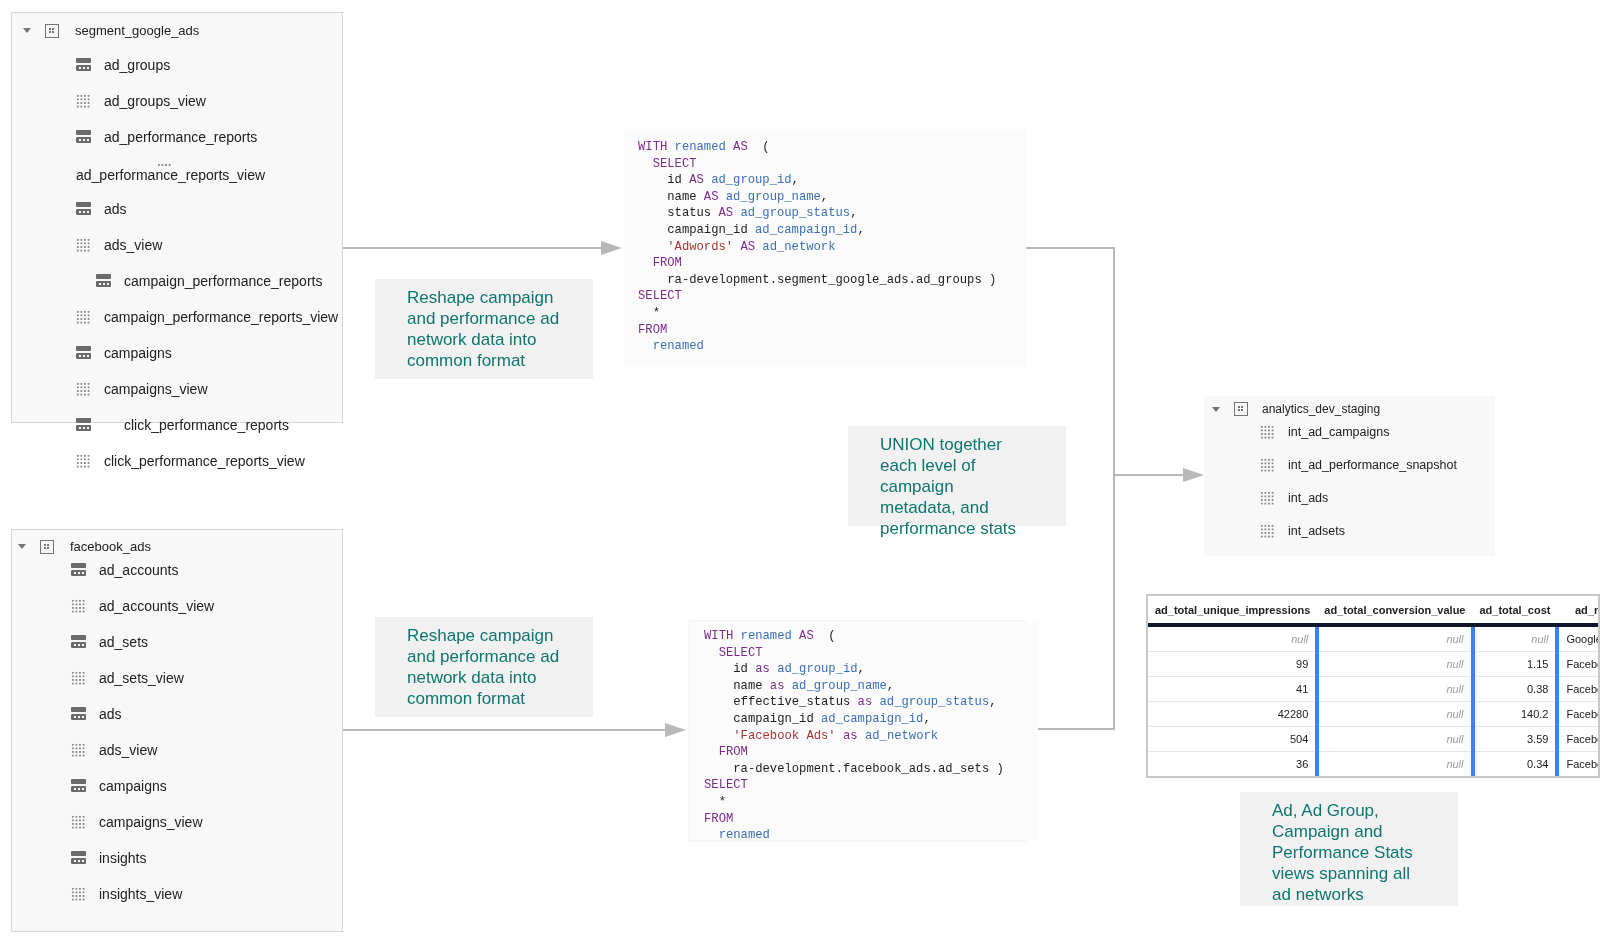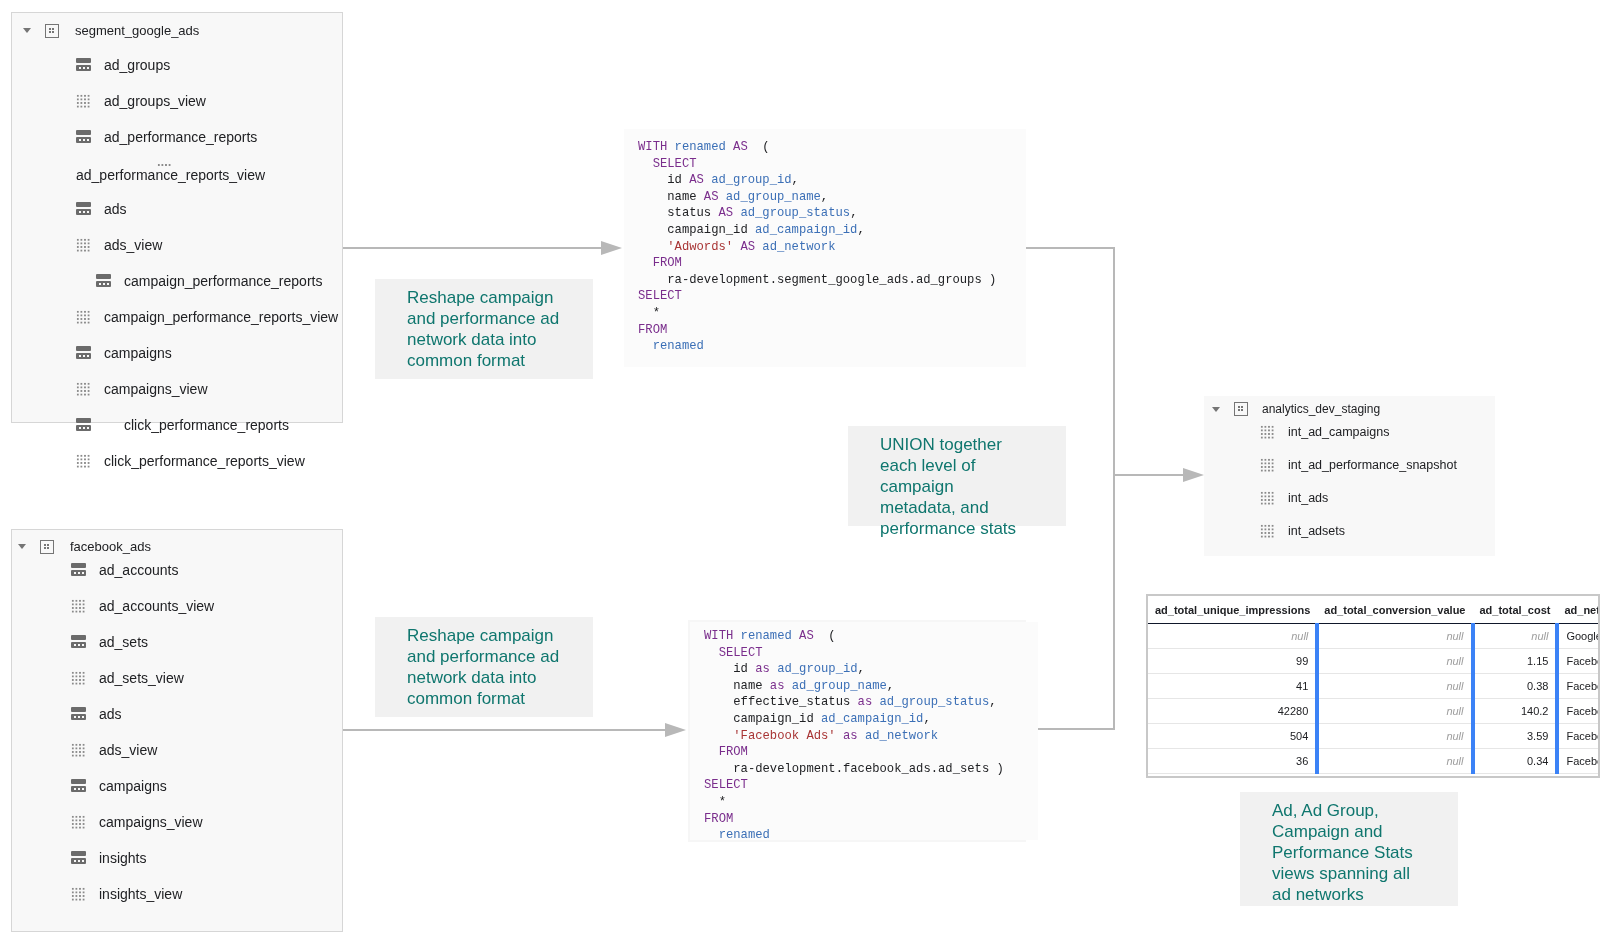--- a/index.html
+++ b/index.html
@@ -23,21 +23,21 @@
     background-image: radial-gradient(circle, #8a8a8a 0.9px, transparent 1.1px);
     background-size:3.6px 3.6px; }
   .note { position:absolute; background:#f1f1f1; font-size:17px; line-height:21px; color:#0f766e;
           padding:8px 32px; box-sizing:border-box; }
   .code { position:absolute; background:#f6f6f6; box-sizing:border-box; }
   .code pre { margin:0; font-family:Liberation Mono, monospace; font-size:12.2px; line-height:16.6px; color:#202124; background:#fbfbfb; }
   .kw { color:#7a2d8c; } .id { color:#3b6fb6; } .str { color:#a83434; }
   svg.conn { position:absolute; left:0; top:0; }
   table.res { border-collapse:collapse; font-size:11px; }
   .res-wrap { position:absolute; border:2px solid #c8c8c8; background:#fff; }
-  table.res th { font-weight:bold; text-align:left; padding:0 7px; height:27px; border-bottom:1px solid #0f172a;
+  table.res th { font-weight:bold; text-align:right; padding:0 7px; height:27px; border-bottom:4px solid #0f172a;
                  background:#fff; white-space:nowrap;margin-top:44px; }
   table.res td { height:24px; padding:0 7px; border-right:4px solid #3b82f6; border-bottom:1px solid #e6e6e6;
                  text-align:right; white-space:nowrap; }
   table.res td.net { text-align:left; border-right:none; }
   table.res td.null { color:#9e9e9e; font-style:italic; }
 </style>
 </head>
 <body>
 
 <svg class="conn" width="1600" height="938">

